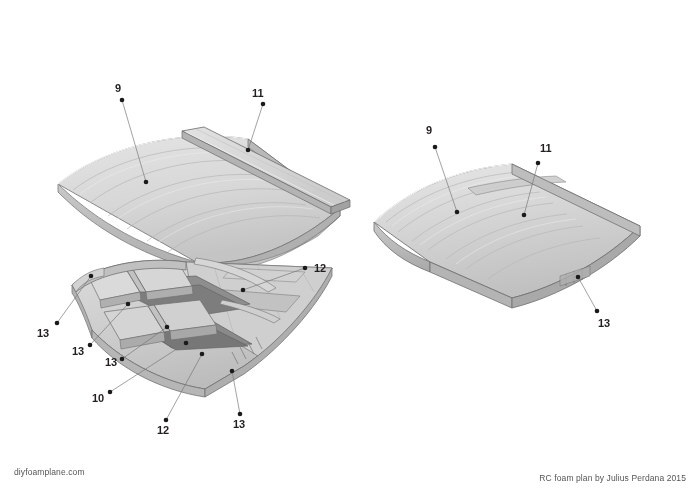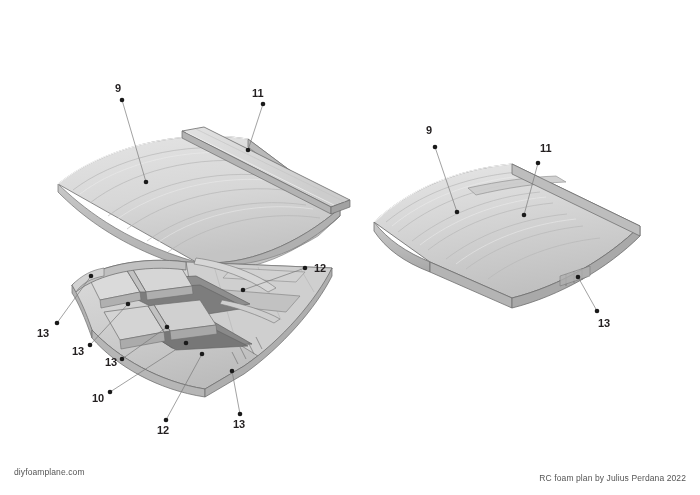--- a/index.html
+++ b/index.html
@@ -266,14 +266,14 @@
         <g>
           <line x1="597" y1="311" x2="578" y2="277" stroke="#7a7a7a" stroke-width="0.7"></line>
           <circle cx="578" cy="277" r="2.3" fill="#1a1a1a"></circle>
           <circle cx="597" cy="311" r="2.3" fill="#1a1a1a"></circle>
           <text x="598" y="327" class="callout-num">13</text>
         </g>
       </g>
   </svg>
 
   <div class="credit left">diyfoamplane.com</div>
-  <div class="credit right">RC foam plan by Julius Perdana 2022</div>
+  <div class="credit right">RC foam plan by Julius Perdana 2015</div>
 </div>
 
 </body></html>

